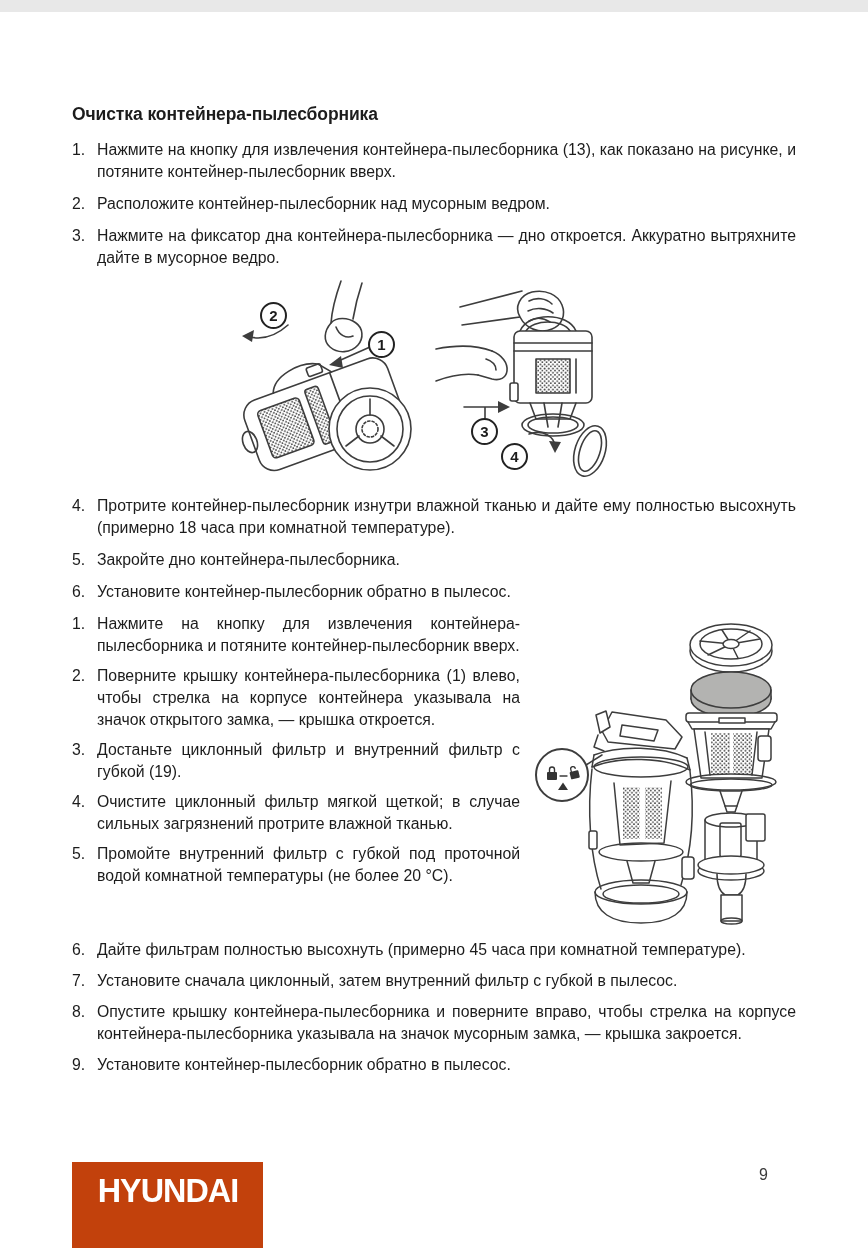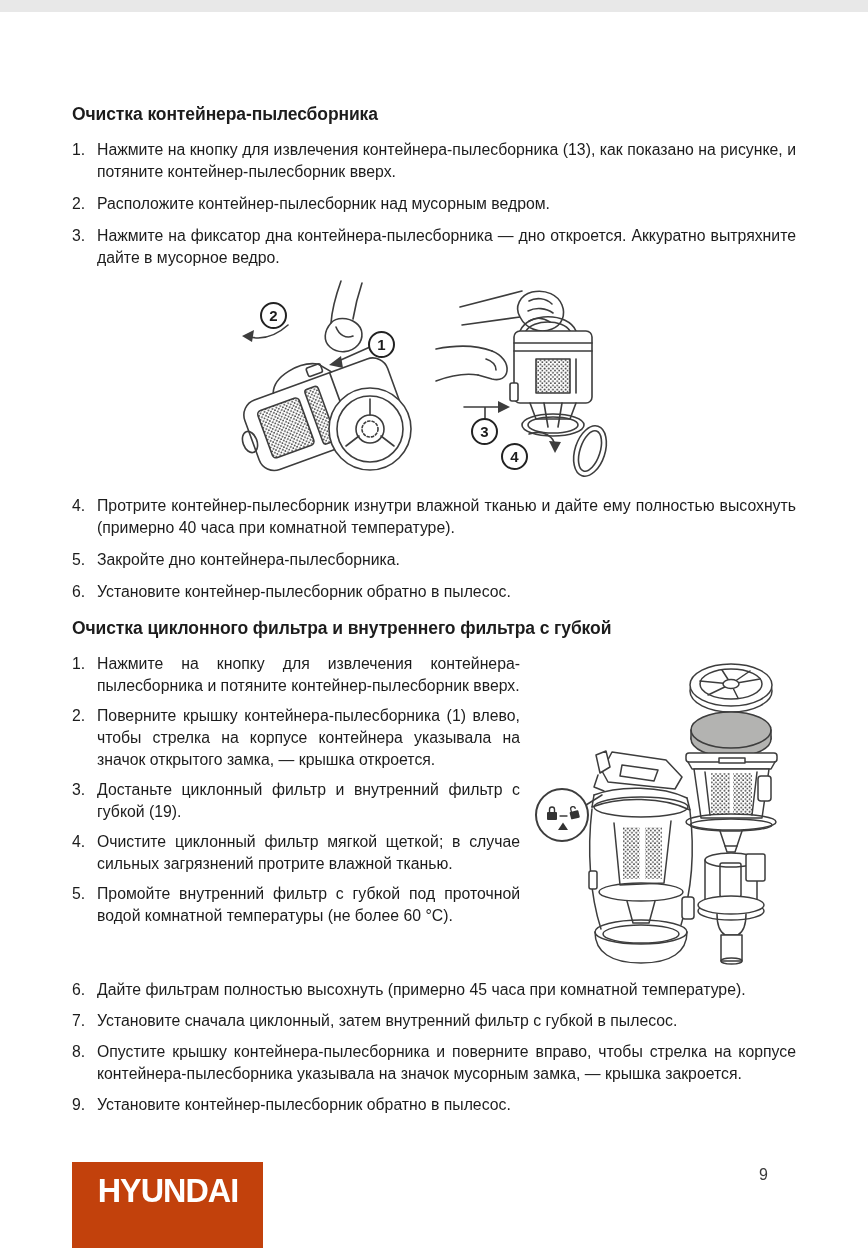--- a/index.html
+++ b/index.html
@@ -132,32 +132,31 @@
               <path d="M305,155 C320,150 330,158 331,167"></path>
               <path d="M331,174 L325,162 L337,163 Z" fill="#3d3d3d" stroke="none"></path>
             </g>
           </g>
         </g>
       </svg>
     </div>
 
     <div class="step">
       <span class="num">4.</span>
-      <span class="txt">Протрите контейнер-пылесборник изнутри влажной тканью и дайте ему полностью высохнуть (примерно 40 часа при комнатной температуре).</span>
+      <span class="txt">Протрите контейнер-пылесборник изнутри влажной тканью и дайте ему полностью высохнуть (примерно 18 часа при комнатной температуре).</span>
     </div>
     <div class="step">
       <span class="num">5.</span>
       <span class="txt">Закройте дно контейнера-пылесборника.</span>
     </div>
     <div class="step">
       <span class="num">6.</span>
       <span class="txt">Установите контейнер-пылесборник обратно в пылесос.</span>
     </div>
 
-    <h2 class="heading second">Очистка циклонного фильтра и внутреннего фильтра с губкой</h2>
 
     <div class="s2-row">
       <div class="s2-list">
         <div class="step">
           <span class="num">1.</span>
           <span class="txt">Нажмите на кнопку для извлечения контейнера-пылесборника и потяните контейнер-пылесборник вверх.</span>
         </div>
         <div class="step">
           <span class="num">2.</span>
           <span class="txt">Поверните крышку контейнера-пылесборника (1) влево, чтобы стрелка на корпусе контейнера указывала на значок открытого замка, — крышка откроется.</span>
@@ -165,21 +164,21 @@
         <div class="step">
           <span class="num">3.</span>
           <span class="txt">Достаньте циклонный фильтр и внутренний фильтр с губкой (19).</span>
         </div>
         <div class="step">
           <span class="num">4.</span>
           <span class="txt">Очистите циклонный фильтр мягкой щеткой; в случае сильных загрязнений протрите влажной тканью.</span>
         </div>
         <div class="step">
           <span class="num">5.</span>
-          <span class="txt">Промойте внутренний фильтр с губкой под проточной водой комнатной температуры (не более 60 °C).</span>
+          <span class="txt">Промойте внутренний фильтр с губкой под проточной водой комнатной температуры (не более 20 °C).</span>
         </div>
       </div>
 
       <div class="s2-figwrap">
         <svg width="285" height="320" viewBox="0 0 285 320">
           <defs>
             <pattern id="dotsB" width="4.2" height="4.2" patternUnits="userSpaceOnUse">
               <circle cx="1.4" cy="1.4" r="0.95" fill="#4d4d4d"></circle>
               <circle cx="3.4" cy="3.4" r="0.95" fill="#4d4d4d"></circle>
             </pattern>

